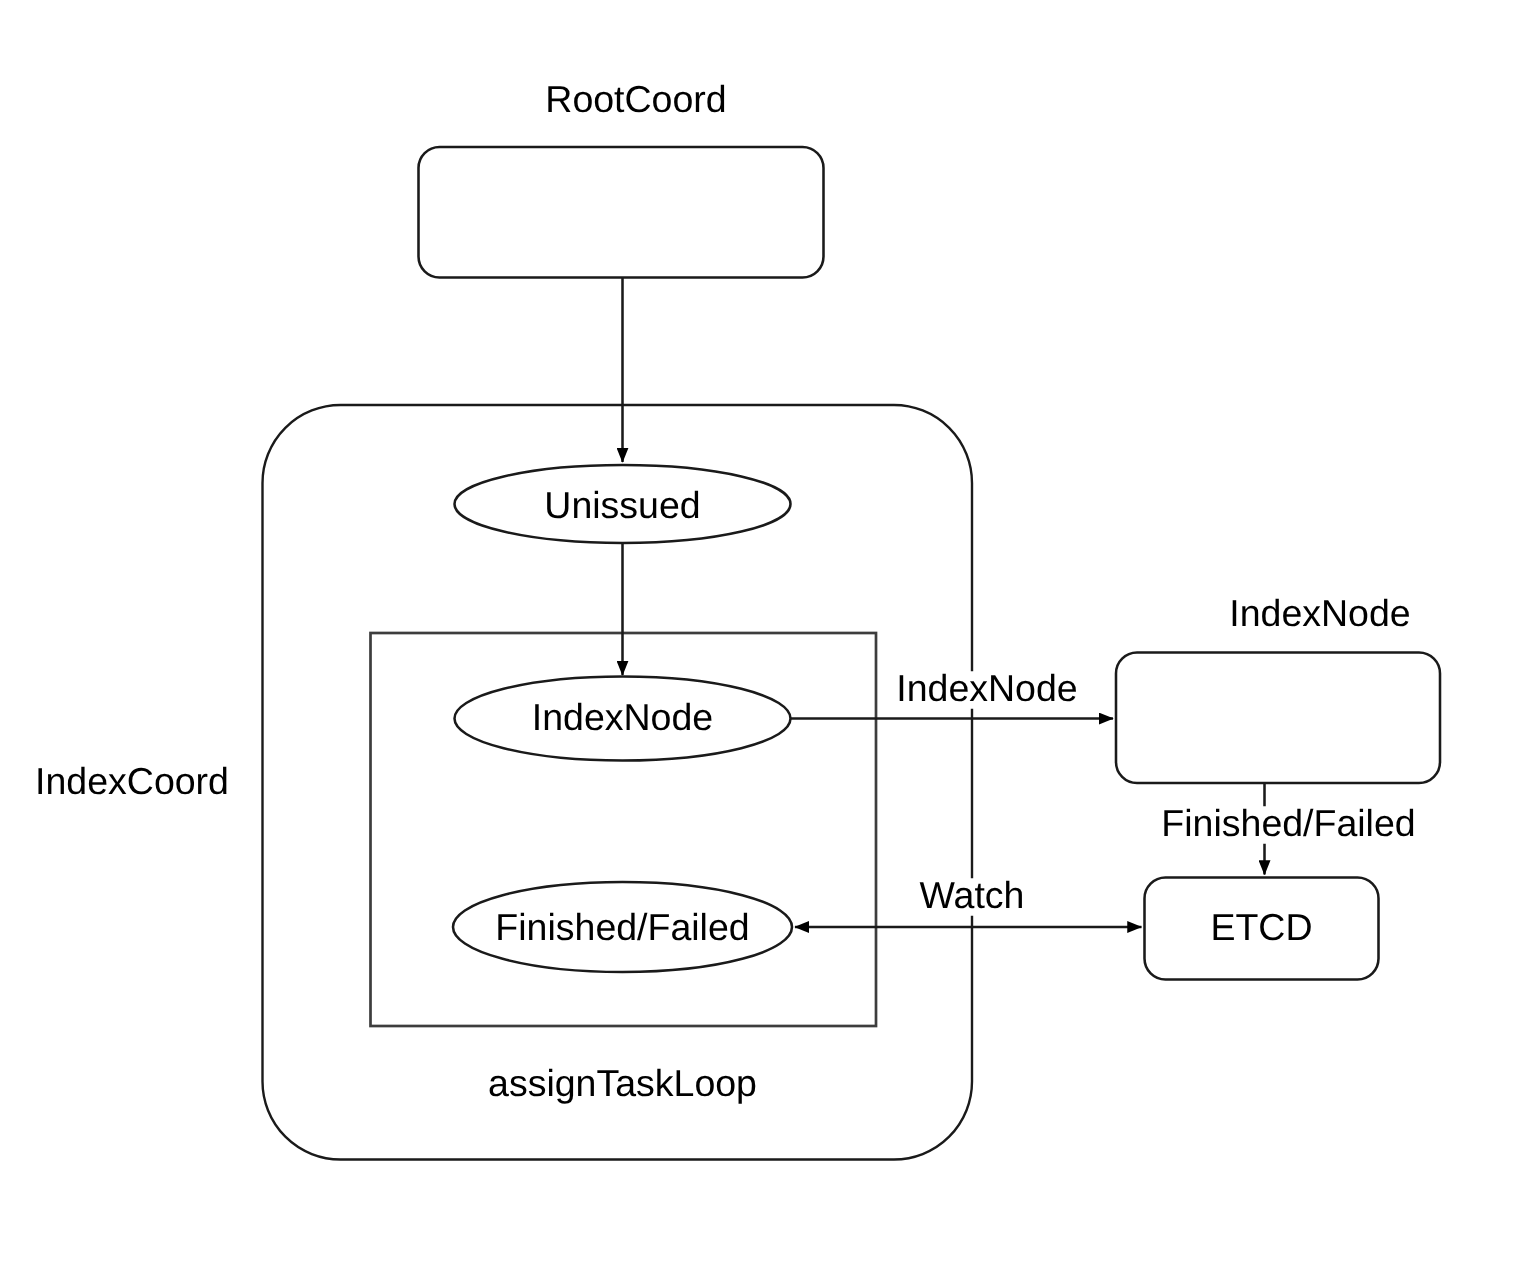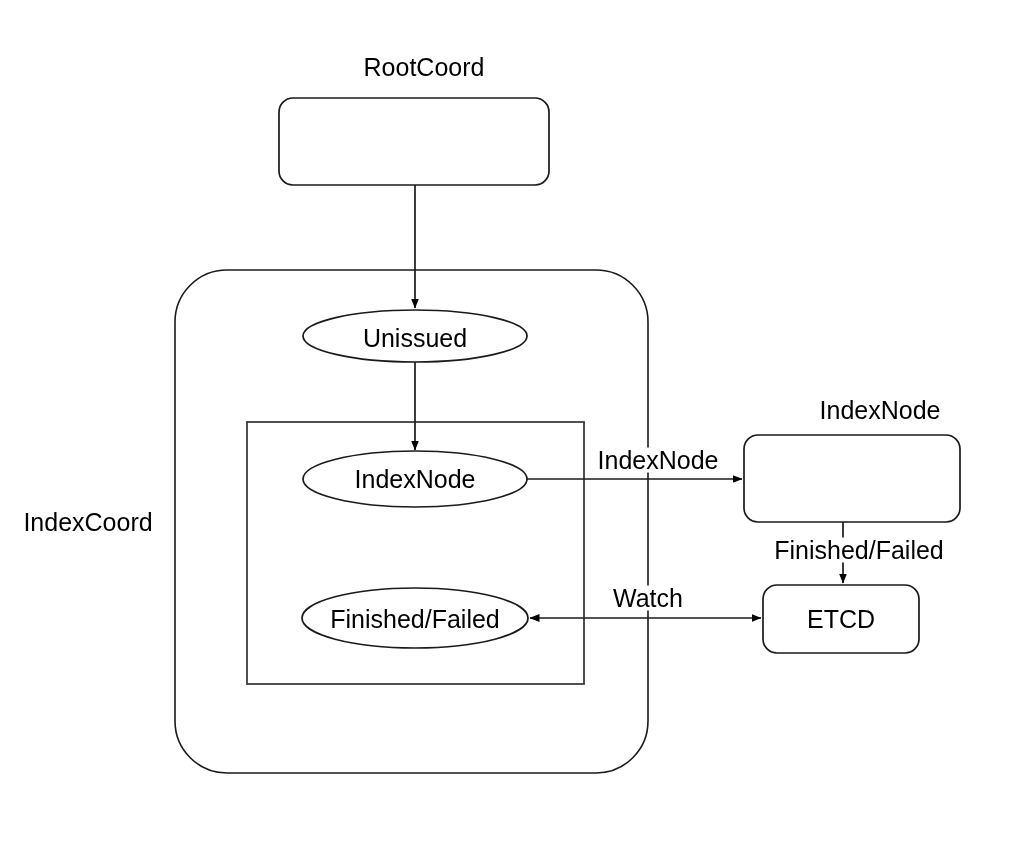--- a/index.html
+++ b/index.html
@@ -84,20 +84,21 @@
 
     <line x1="843" y1="522" x2="843" y2="583" stroke="#1a1a1a" stroke-width="1.7" marker-end="url(#arrowhead)"></line>
 
     <line x1="530" y1="618" x2="761" y2="618" stroke="#1a1a1a" stroke-width="1.7" marker-start="url(#arrowhead-start)" marker-end="url(#arrowhead)"></line>
   </svg>
 
   <div class="group-label" style="left:424px; top:67px;">RootCoord</div>
 
   <div class="group-label" style="left:88px; top:522px;">IndexCoord</div>
 
+  <div class="group-label" style="left:415px; top:723px;">assignTaskLoop</div>
 
   <div class="group-label" style="left:848px; top:410px;margin-left:32px;">IndexNode</div>
 
 
   <div class="node-label" style="left:415px; top:338px;text-align:center;">Unissued</div>
 
   <div class="node-label" style="left:415px; top:479px;">IndexNode</div>
 
   <div class="node-label" style="left:415px; top:619px;">Finished/Failed</div>
 

